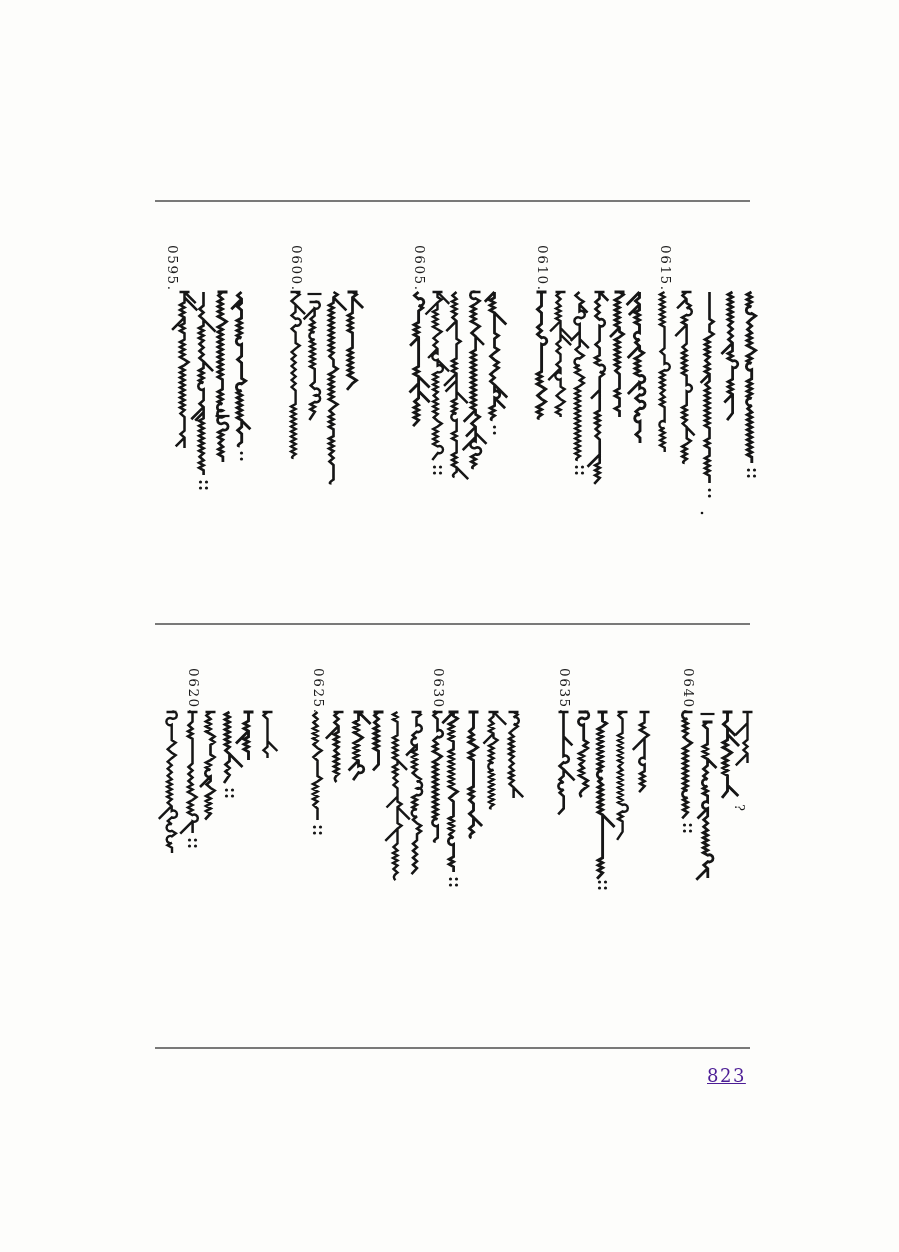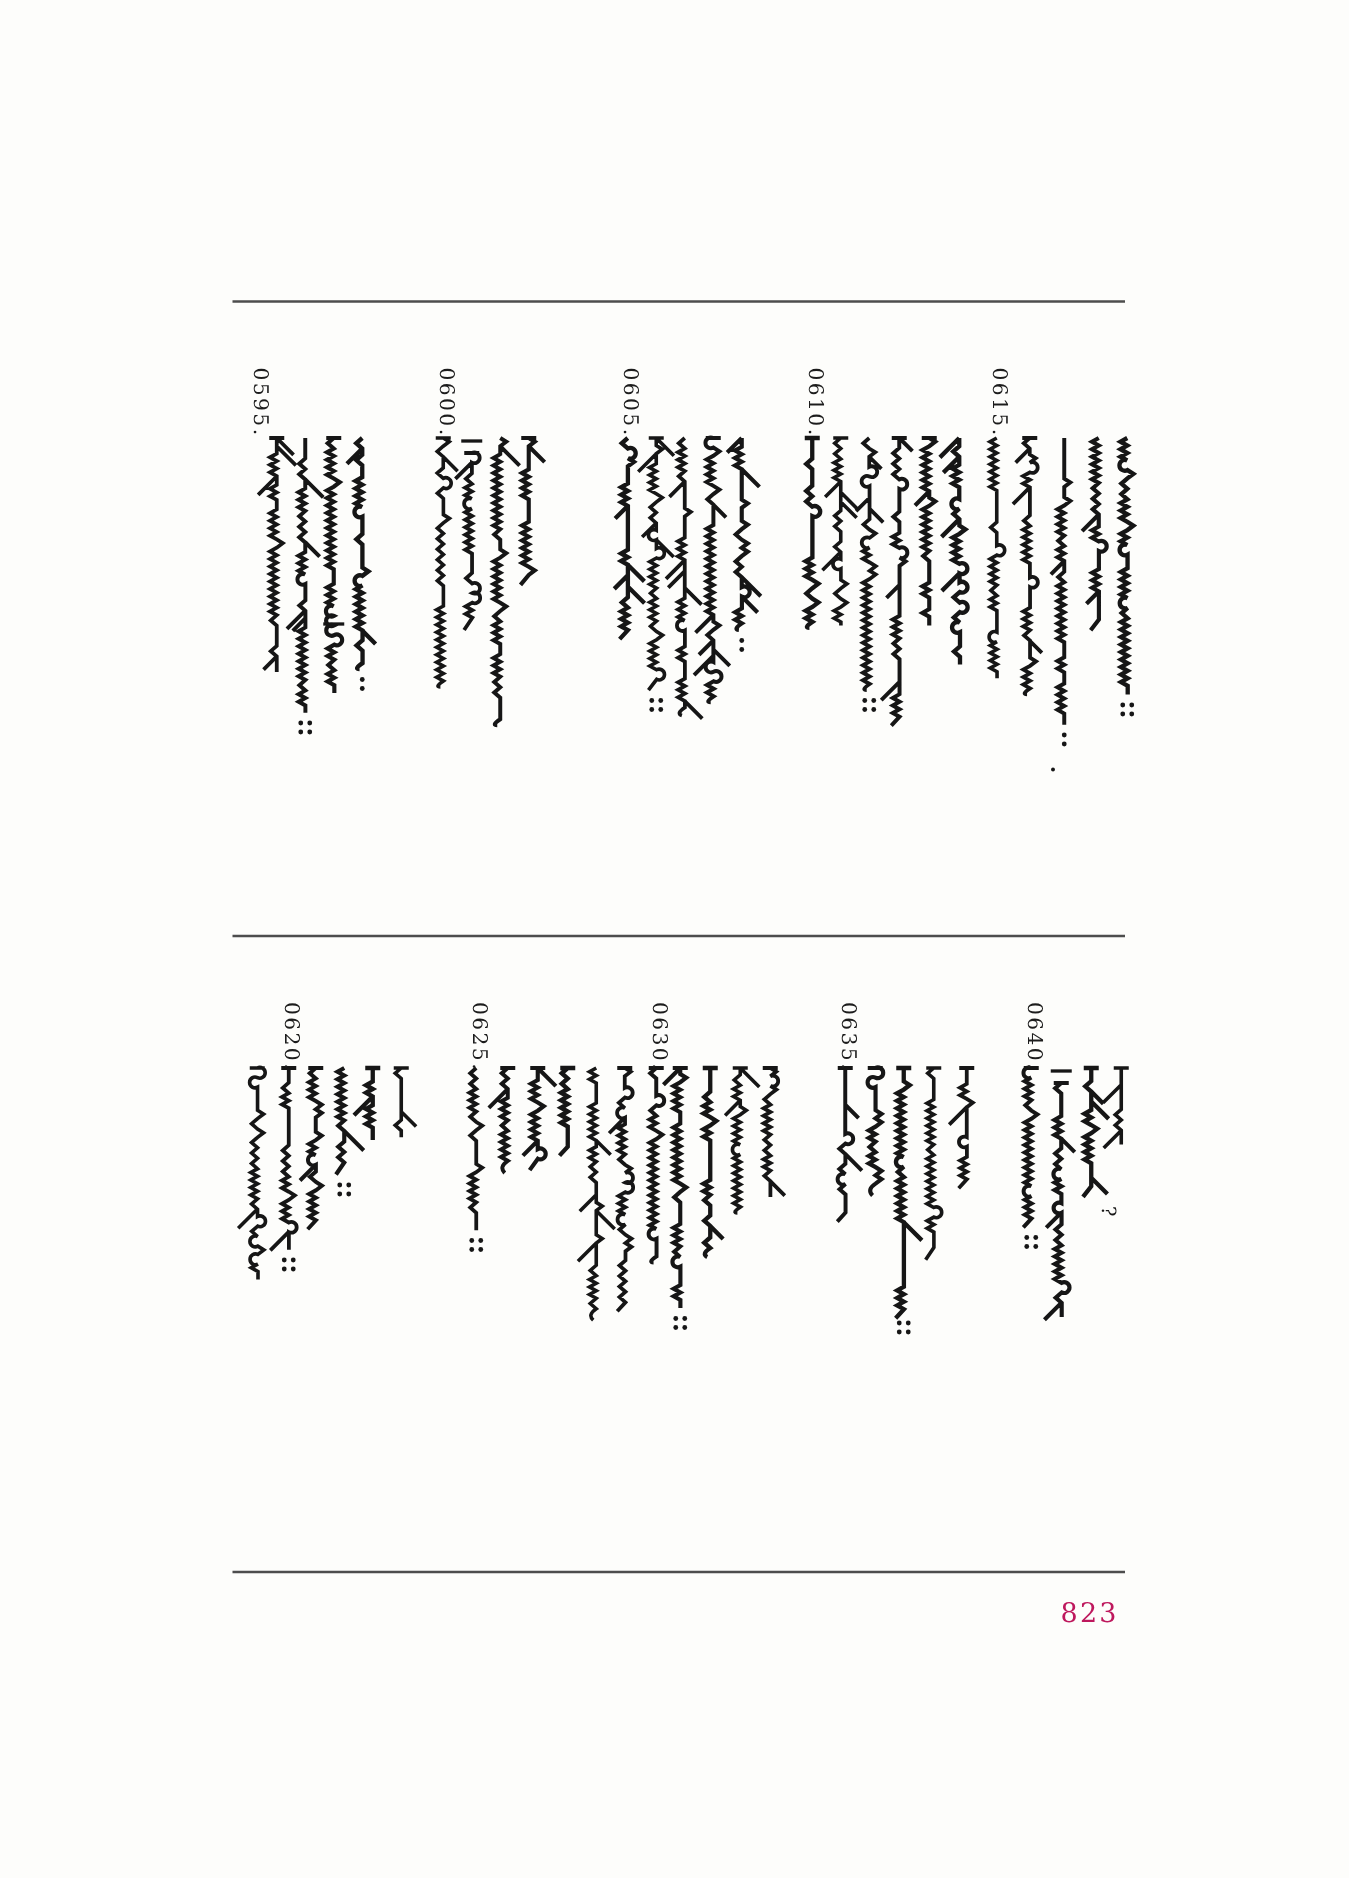--- a/index.html
+++ b/index.html
@@ -21,21 +21,22 @@
     letter-spacing:1.6px;
     color:#1c1c1c;
     white-space:nowrap;
     user-select:none;
   }
   .page-number{
     position:absolute;
     font-family:"DejaVu Serif", serif;
     font-size:18px;
     letter-spacing:1.5px;
-    color:#be185d;
+    color:#4c1d95;
+    text-decoration:underline;
   }
 </style>
 </head>
 <body>
 
 <div class="page">
   <svg id="art" class="art" width="899" height="1252" viewBox="0 0 899 1252">
       <line x1="155" y1="201" x2="750" y2="201" stroke="#4d4d4d" stroke-width="1.6"></line>
       <line x1="155" y1="624" x2="750" y2="624" stroke="#4d4d4d" stroke-width="1.6"></line>
       <line x1="155" y1="1048" x2="750" y2="1048" stroke="#4d4d4d" stroke-width="1.6"></line>

